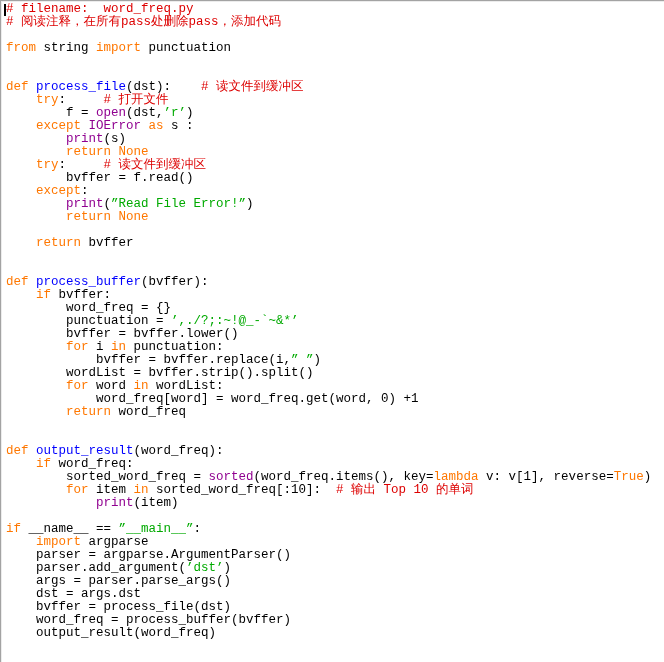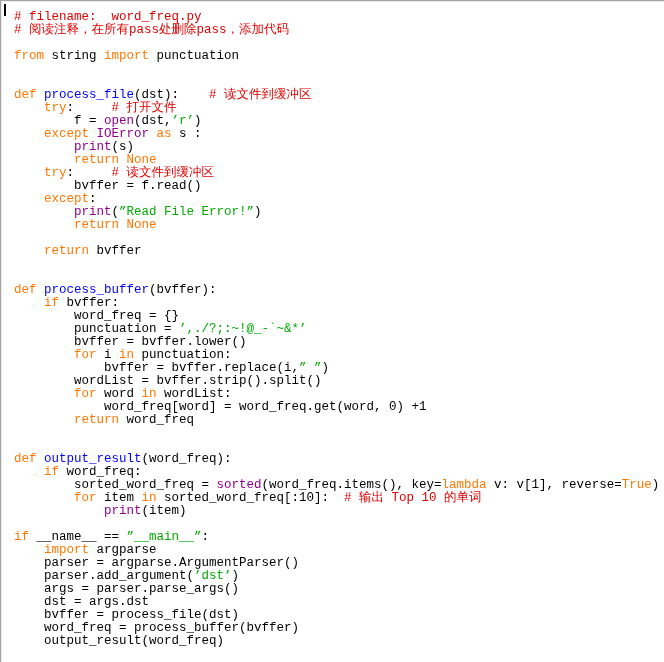--- a/index.html
+++ b/index.html
@@ -7,21 +7,21 @@
   .editor{
     position:relative;
     width:664px;height:662px;
     box-sizing:border-box;
     border-top:1px solid #a3a3a3;
     border-left:1px solid #a3a3a3;
     box-shadow:inset 1px 1px 0 #ececec;
     background:#ffffff;
   }
   .code{
-    margin:8px;
+    margin:0;
     padding:2px 0 0 5px;
     font-family:"Liberation Mono","DejaVu Sans Mono","DejaVu Sans",monospace;
     font-size:12.5px;
     line-height:13px;
     color:#000000;
   }
   .line{white-space:pre;height:13px;min-height:13px;}
   .caret{
     position:absolute;
     left:3px;top:3px;

